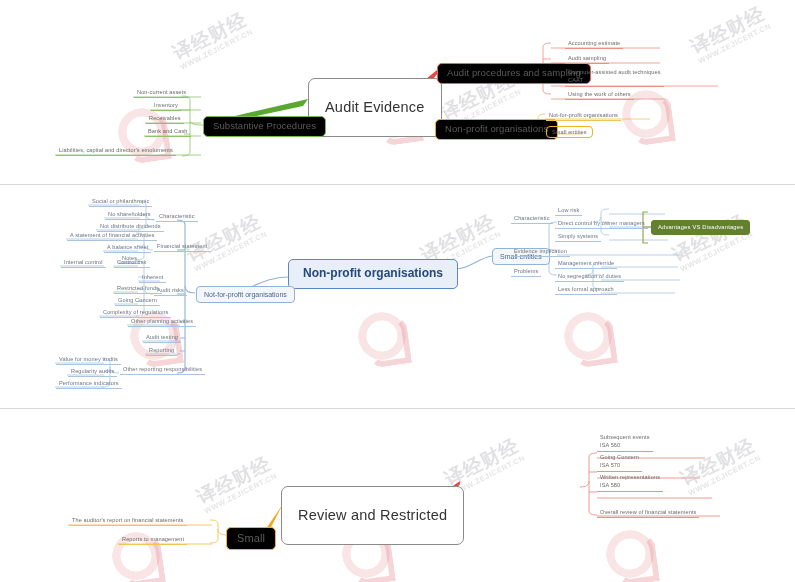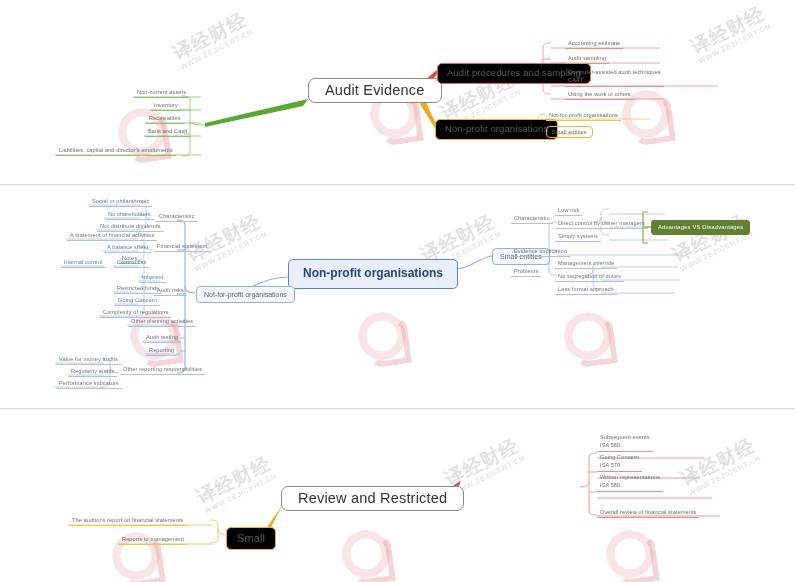--- a/index.html
+++ b/index.html
@@ -49,21 +49,21 @@
     white-space:nowrap;
     line-height:1.15;
   }
   
   .central{
     border:1px solid #8a8a8a;
     border-radius:7px;
     background:#fff;
     color:#333;
     font-size:14.5px;
-    padding:3px 16px;
+    padding:20px 16px;
     letter-spacing:.2px;
   }
   
   .lvl1{
     border:1px solid;
     border-radius:5px;
     background:#000000;
     font-size:9.5px;
     padding:4px 9px;
     letter-spacing:.1px;
@@ -289,20 +289,21 @@
   <div class="wm wm-logo" style="left:610px;top:78px;"></div>
   <div class="wm wm-logo" style="left:118px;top:300px;"></div>
   <div class="wm wm-logo" style="left:346px;top:300px;"></div>
   <div class="wm wm-logo" style="left:552px;top:300px;"></div>
   <div class="wm wm-logo" style="left:100px;top:520px;"></div>
   <div class="wm wm-logo" style="left:330px;top:518px;"></div>
   <div class="wm wm-logo" style="left:594px;top:518px;"></div>
 
   <div class="node central" style="left:308px;top:78px;">Audit Evidence</div>
 
+  <div class="node lvl1 c-green" style="left:203px;top:116px;">Substantive Procedures</div>
   <div class="node leaf c-green" style="left:134px;top:88px;">Non-current assets</div>
   <div class="node leaf c-green" style="left:151px;top:101px;">Inventory</div>
   <div class="node leaf c-green" style="left:146px;top:114px;">Receivables</div>
   <div class="node leaf c-green" style="left:145px;top:127px;">Bank and Cash</div>
   <div class="node leaf c-green" style="left:56px;top:146px;">Liabilities, capital and director's emoluments</div>
 
   <div class="node lvl1 c-red" style="left:437px;top:63px;">Audit procedures and sampling</div>
   <div class="node leaf c-red" style="left:565px;top:39px;">Accounting estimate</div>
   <div class="node leaf c-red" style="left:565px;top:54px;">Audit sampling</div>
   <div class="node leaf c-red two-line" style="left:565px;top:67px;">Computer-assisted audit techniques

